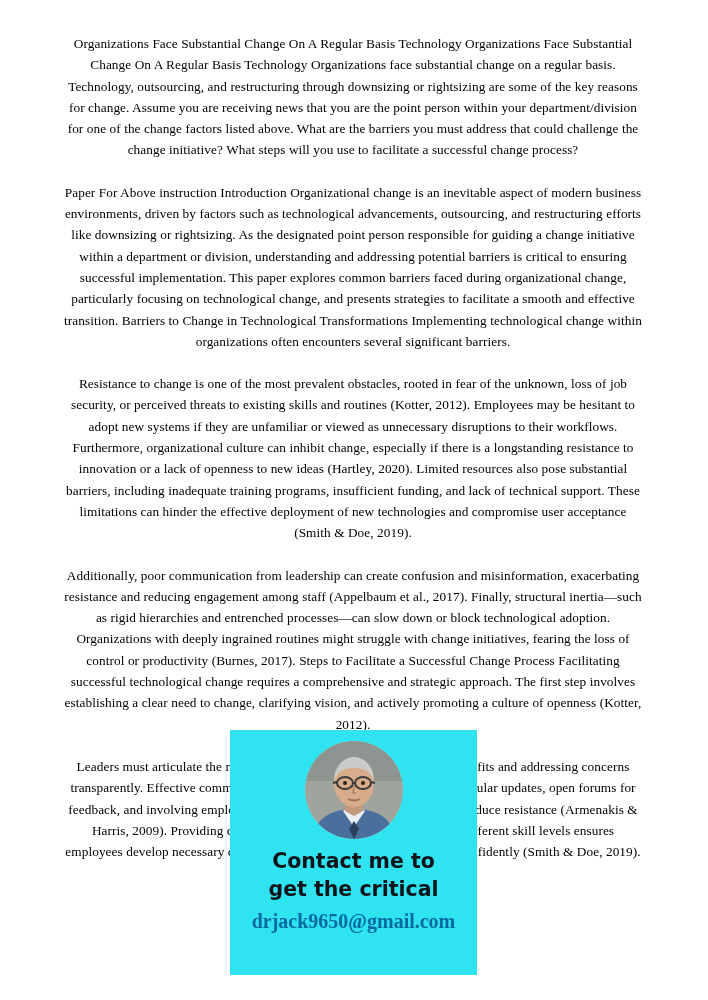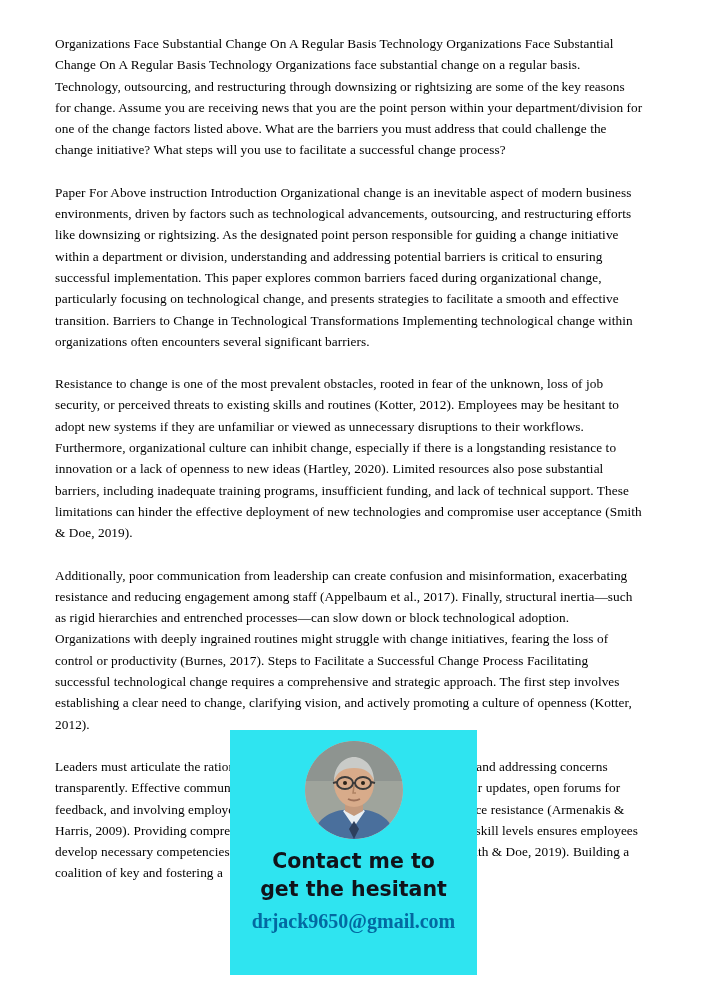--- a/index.html
+++ b/index.html
@@ -25,22 +25,22 @@
   }
   .doc-body {
     position: absolute;
     left: 47px;
     top: 33px;
     width: 596px;
   }
   .para {
     font-size: 13.3px;
     line-height: 21.3px;
-    text-align: left;
-    margin: 0 0 21px 8px;
+    text-align: center;
+    margin: 0 0 21px 16px;
     color: #000;
     letter-spacing: 0.005em;
   }
   .overlay-card {
     position: absolute;
     left: 230px;
     top: 730px;
     width: 247px;
     height: 245px;
     background: #2fe4f0;
@@ -127,17 +127,17 @@
 
           <circle cx="40" cy="42" r="2" fill="#2a2218"></circle>
           <circle cx="58" cy="42" r="2" fill="#2a2218"></circle>
 
           <path d="M49 45 L48 52 L51 52" fill="none" stroke="#ae8263" stroke-width="1.5"></path>
           <path d="M43 58 Q49 61 55 58" fill="none" stroke="#9c6f57" stroke-width="1.8"></path>
         </g>
       </svg>
     </div>
     <div class="overlay-line first">Contact me to</div>
-    <div class="overlay-line">get the hesitant</div>
+    <div class="overlay-line">get the critical</div>
     <div class="overlay-email">drjack9650@gmail.com</div>
   </div>
 
 </div>
 
 </body></html>

